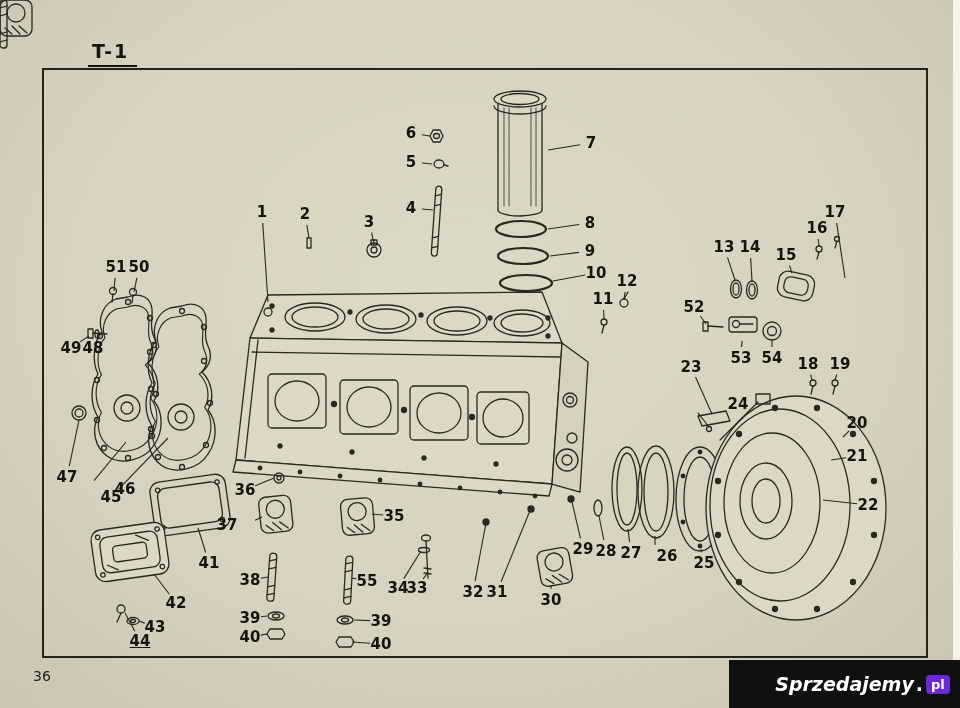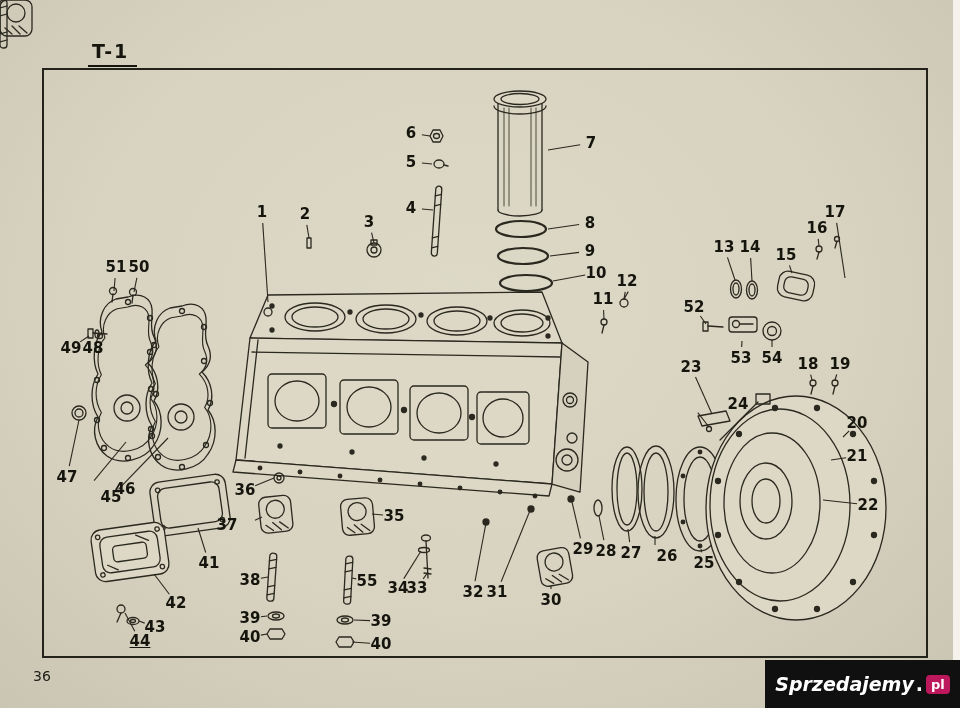--- a/index.html
+++ b/index.html
@@ -19,26 +19,26 @@
     text-align:center;
   }
   .page-number{
     position:absolute;left:33px;top:668px;font-size:14px;color:#21201a;
   }
   .edge-strip{
     position:absolute;right:0;top:0;width:7px;height:662px;background:#f4f2ea;
   }
   .watermark{
     position:absolute;right:0;bottom:0;height:48px;width:195px;background:#101010;
-    display:flex;align-items:center;justify-content:center;gap:2px;
+    display:flex;align-items:center;justify-content:center;gap:2px;padding-left:36px;
   }
   .watermark .brand{color:#ffffff;font-size:19px;font-weight:700;font-style:italic;}
   .watermark .dot{color:#ffffff;font-size:19px;font-weight:700;}
   .watermark .badge{
-    background:#be185d;color:#fff;font-size:13px;font-weight:700;
+    background:#6d28d9;color:#fff;font-size:13px;font-weight:700;
     padding:2px 5px;border-radius:4px;margin-left:1px;
   }
   .diagram-svg, .leader-svg{
     position:absolute;left:0;top:0;width:960px;height:708px;pointer-events:none;
   }
   .leader-svg line{stroke:#2a281f;stroke-width:1.1;}
   .callout-layer{position:absolute;left:0;top:0;width:960px;height:708px;}
   .callout{
     position:absolute;transform:translate(-50%,-50%);
     font-size:15px;font-weight:600;color:#15150e;white-space:nowrap;

